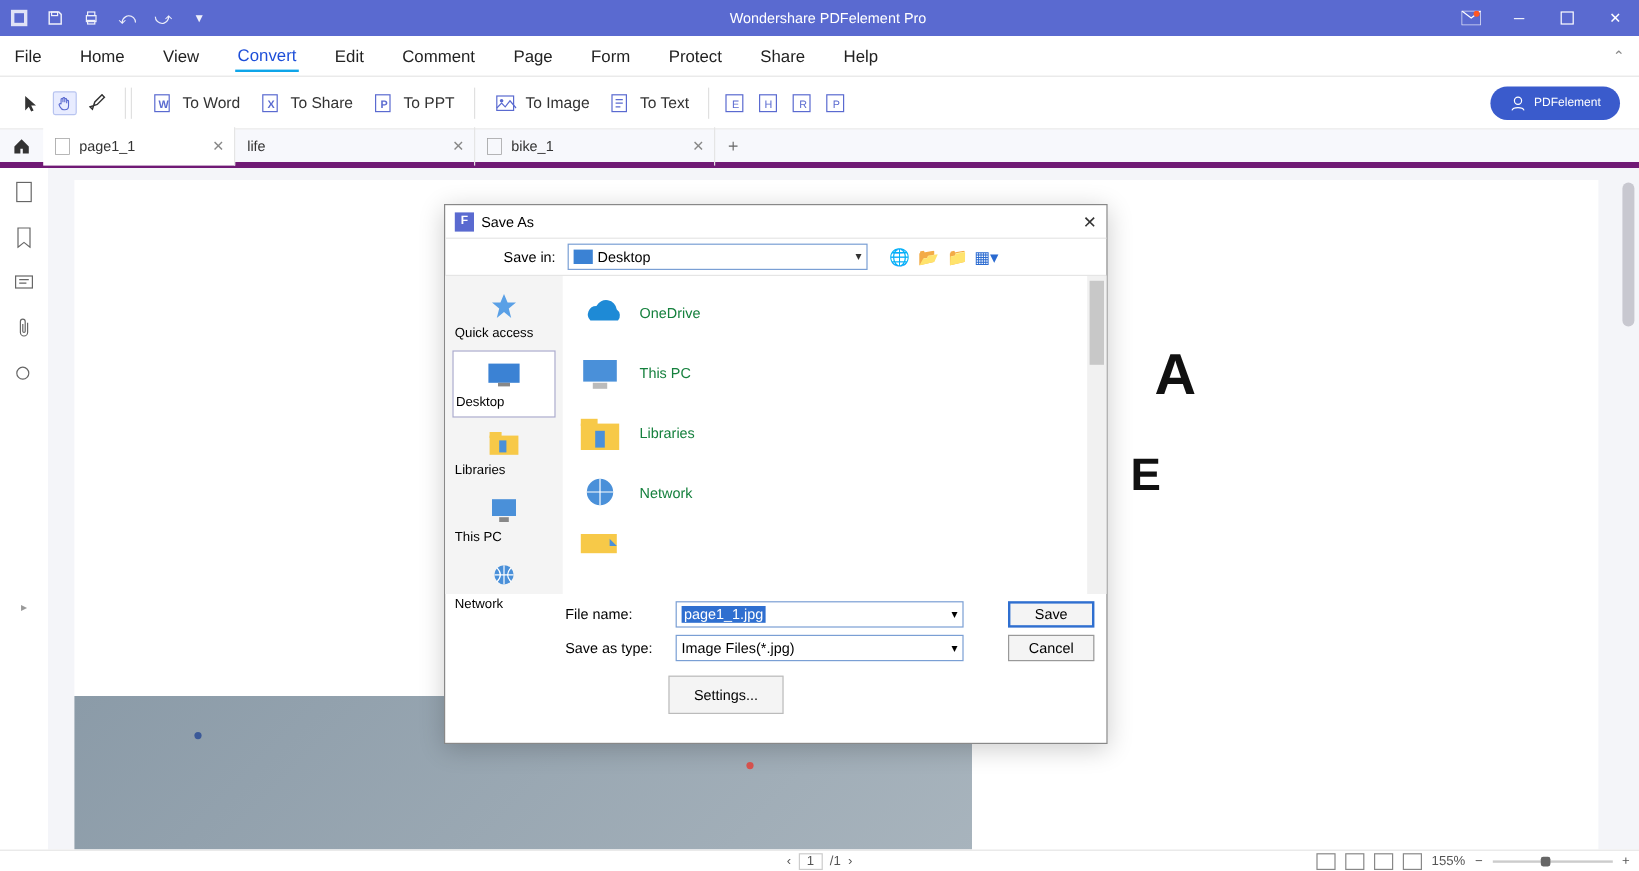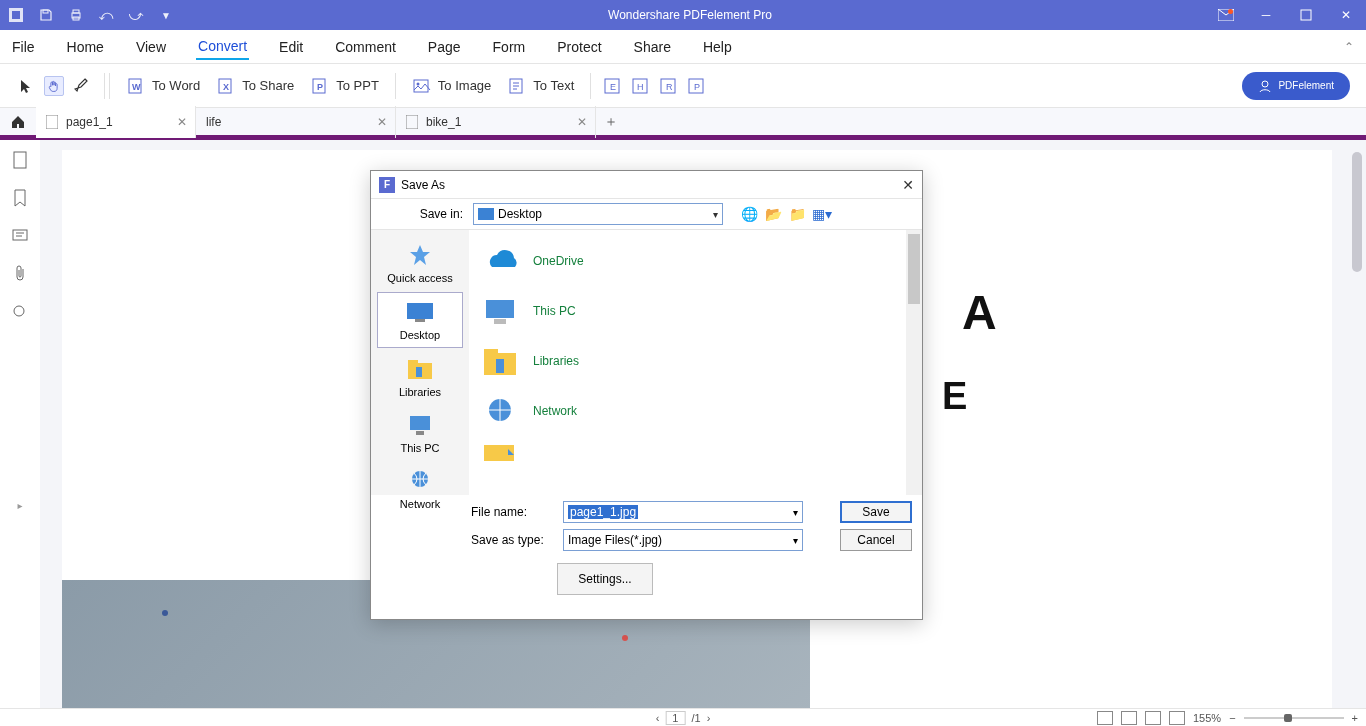--- a/index.html
+++ b/index.html
@@ -69,21 +69,21 @@
 .dlg-savein { height:30px; display:flex; align-items:center; padding:4px 8px; gap:6px; font-size:12px; }
 .dlg-savein label { width:88px; text-align:right; padding-right:4px; }
 .savein-select { flex:0 0 250px; height:22px; border:1px solid #7a9fd4; display:flex; align-items:center; padding:0 4px; gap:4px; position:relative; background:#fff; }
 .savein-select .sel-icon { width:16px; height:12px; background:#3b82d4; }
 .savein-select .sel-caret { position:absolute; right:4px; font-size:10px; color:#333; }
 .dlg-nav-icons { display:flex; gap:6px; margin-left:12px; }
 .dlg-nav-icons span { width:18px; height:18px; display:flex; align-items:center; justify-content:center; font-size:14px; }
 
 .dlg-body { flex:1; display:flex; border-top:1px solid #e5e5e5; min-height:0; }
 .places { width:98px; background:#f4f4f4; padding:6px 0; display:flex; flex-direction:column; align-items:center; gap:2px; font-size:11px; }
-.place { width:86px; padding:6px 2px; text-align:center; cursor:pointer; }
+.place { width:86px; padding:6px 2px; text-align:left; cursor:pointer; }
 .place.selected { background:#fff; border:1px solid #aac; }
 .place .p-icon { width:32px; height:26px; margin:0 auto 4px; display:flex; align-items:center; justify-content:center; }
 
 .filelist { flex:1; position:relative; background:#fff; overflow:hidden; }
 .fl-inner { padding:6px 6px; }
 .fl-item { display:flex; align-items:center; gap:12px; height:50px; font-size:12px; color:#15803d; padding-left:6px; }
 .fl-icon { width:40px; height:40px; display:flex; align-items:center; justify-content:center; }
 .fl-scroll { position:absolute; right:0; top:0; width:16px; height:100%; background:#f1f1f1; }
 .fl-thumb { position:absolute; right:2px; top:4px; width:12px; height:70px; background:#c8c8c8; }
 

